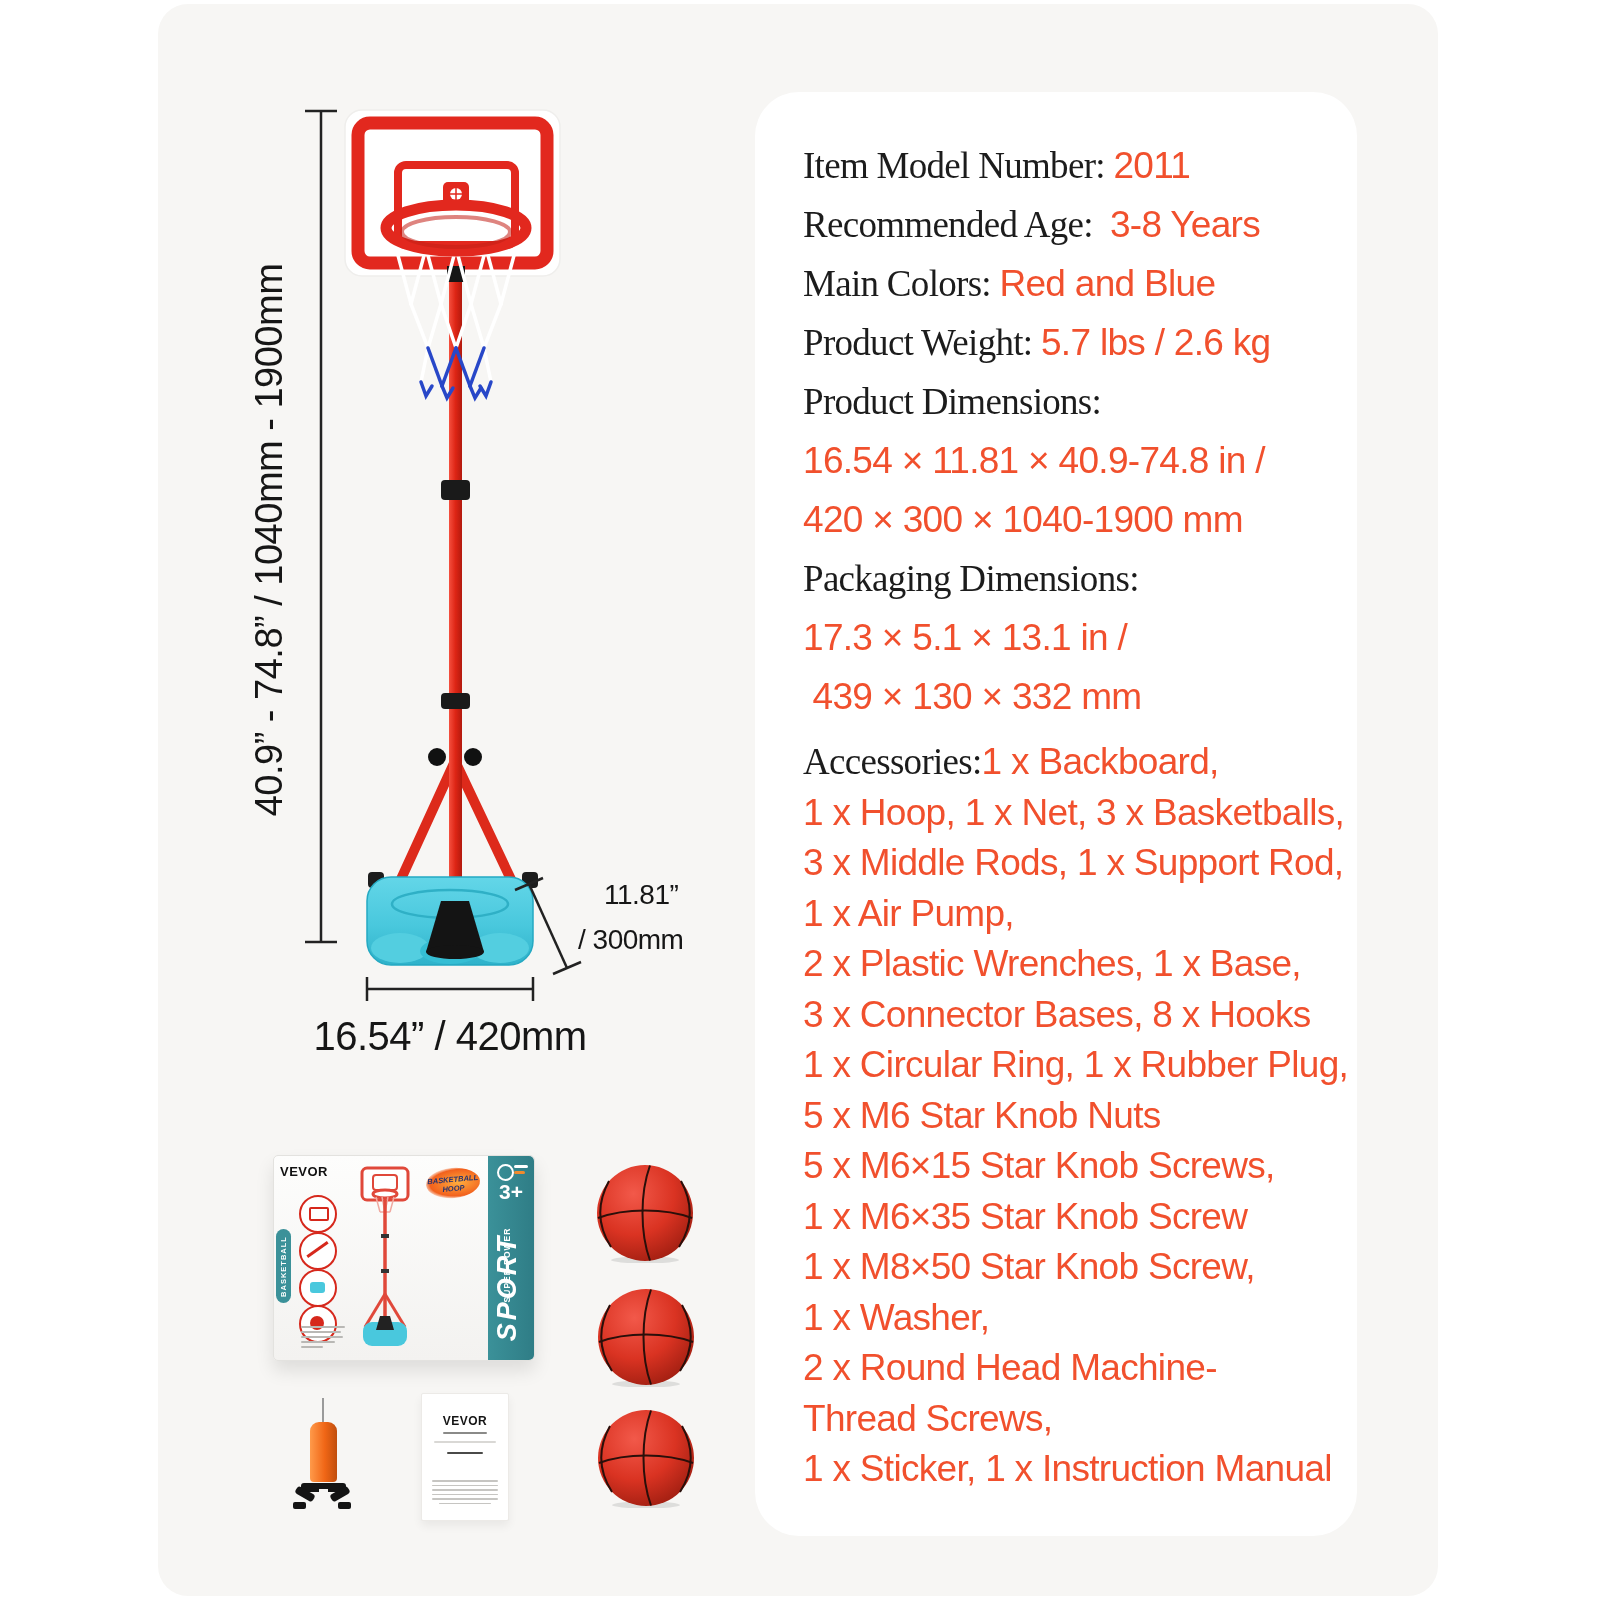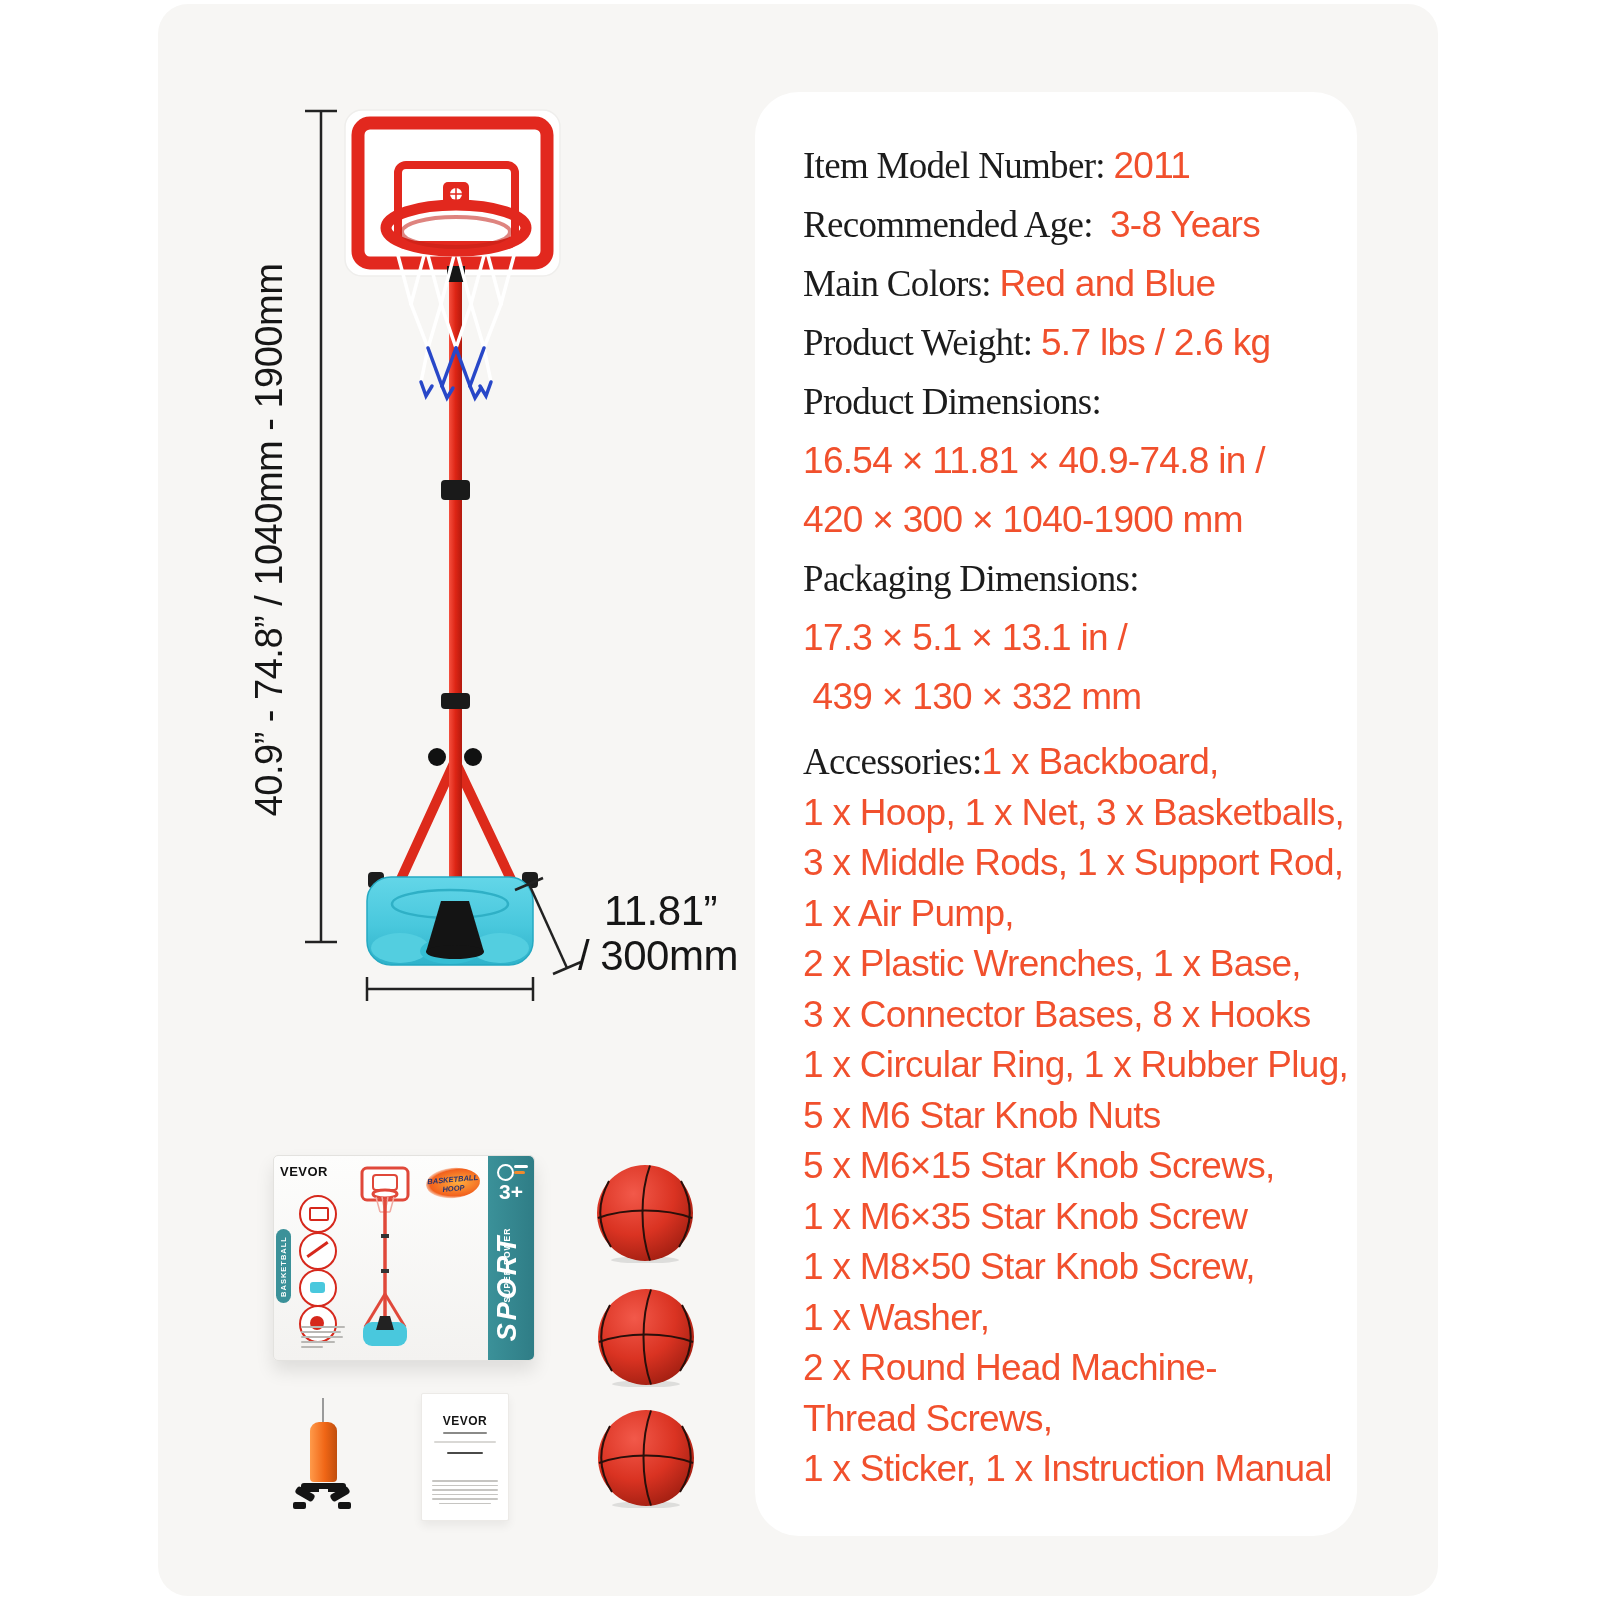--- a/index.html
+++ b/index.html
@@ -13,21 +13,21 @@
               color:#1c1c1c;white-space:pre;}
   #spec-block-a{top:136px;line-height:59px;}
   #spec-block-b{top:737px;line-height:50.5px;}
   .spec-line .val{color:#F1502D;}
   .spec-line .lbl{color:#1c1c1c;font-family:Liberation Serif, serif;}
   
   .dim-label{color:#161616;font-weight:500;}
   .height-label{left:-78px;top:516px;width:700px;height:48px;text-align:center;font-size:38px;
                 letter-spacing:-0.5px;transform:rotate(-90deg);transform-origin:center;}
   .width-label{left:250px;top:1014px;width:400px;text-align:center;font-size:40px;letter-spacing:-0.5px;}
-  .depth-label{left:578px;top:872px;font-size:42px;line-height:45px;letter-spacing:-0.5px;margin-top:16px;}
+  .depth-label{left:578px;top:872px;font-size:28px;line-height:45px;letter-spacing:-0.5px;}
   .depth-label .l1{padding-left:26px;}
   
   .pkg-box{left:273px;top:1155px;width:260px;height:204px;background:linear-gradient(180deg,#fdfdfc,#f3f2f0);
            border:1px solid #e3e2df;border-radius:5px;box-shadow:0 10px 18px rgba(0,0,0,.10);}
   .pkg-right{right:0;top:0;width:46px;height:204px;background:linear-gradient(90deg,#3b9199,#2f7d86);
              border-radius:0 5px 5px 0;}
   .pkg-age{left:6px;top:24px;width:34px;text-align:center;color:#fff;font-weight:800;font-size:21px;}
   .pkg-badge{left:9px;top:8px;width:13px;height:13px;border:2px solid #fff;border-radius:50%;}
   .pkg-badge-bar1{left:26px;top:9px;width:14px;height:3px;background:#fff;border-radius:2px;}
   .pkg-badge-bar2{left:26px;top:15px;width:11px;height:3px;background:#f08a2e;border-radius:2px;}
@@ -173,20 +173,21 @@
     </g>
 
     <g stroke="#222" stroke-width="2.5">
       <line x1="367" y1="989" x2="533" y2="989"></line>
       <line x1="367" y1="977" x2="367" y2="1001"></line>
       <line x1="533" y1="977" x2="533" y2="1001"></line>
     </g>
   </svg>
 
   <div class="abs dim-label height-label">40.9” - 74.8” / 1040mm - 1900mm</div>
+  <div class="abs dim-label width-label">16.54” / 420mm</div>
   <div class="abs dim-label depth-label">
     <div class="l1">11.81”</div>
     <div class="l2">/ 300mm</div>
   </div>
 
   <div class="abs pkg-box">
     <div class="abs pkg-brand">VEVOR</div>
     <div class="abs pkg-right">
       <div class="abs pkg-badge"></div>
       <div class="abs pkg-badge-bar1"></div>

